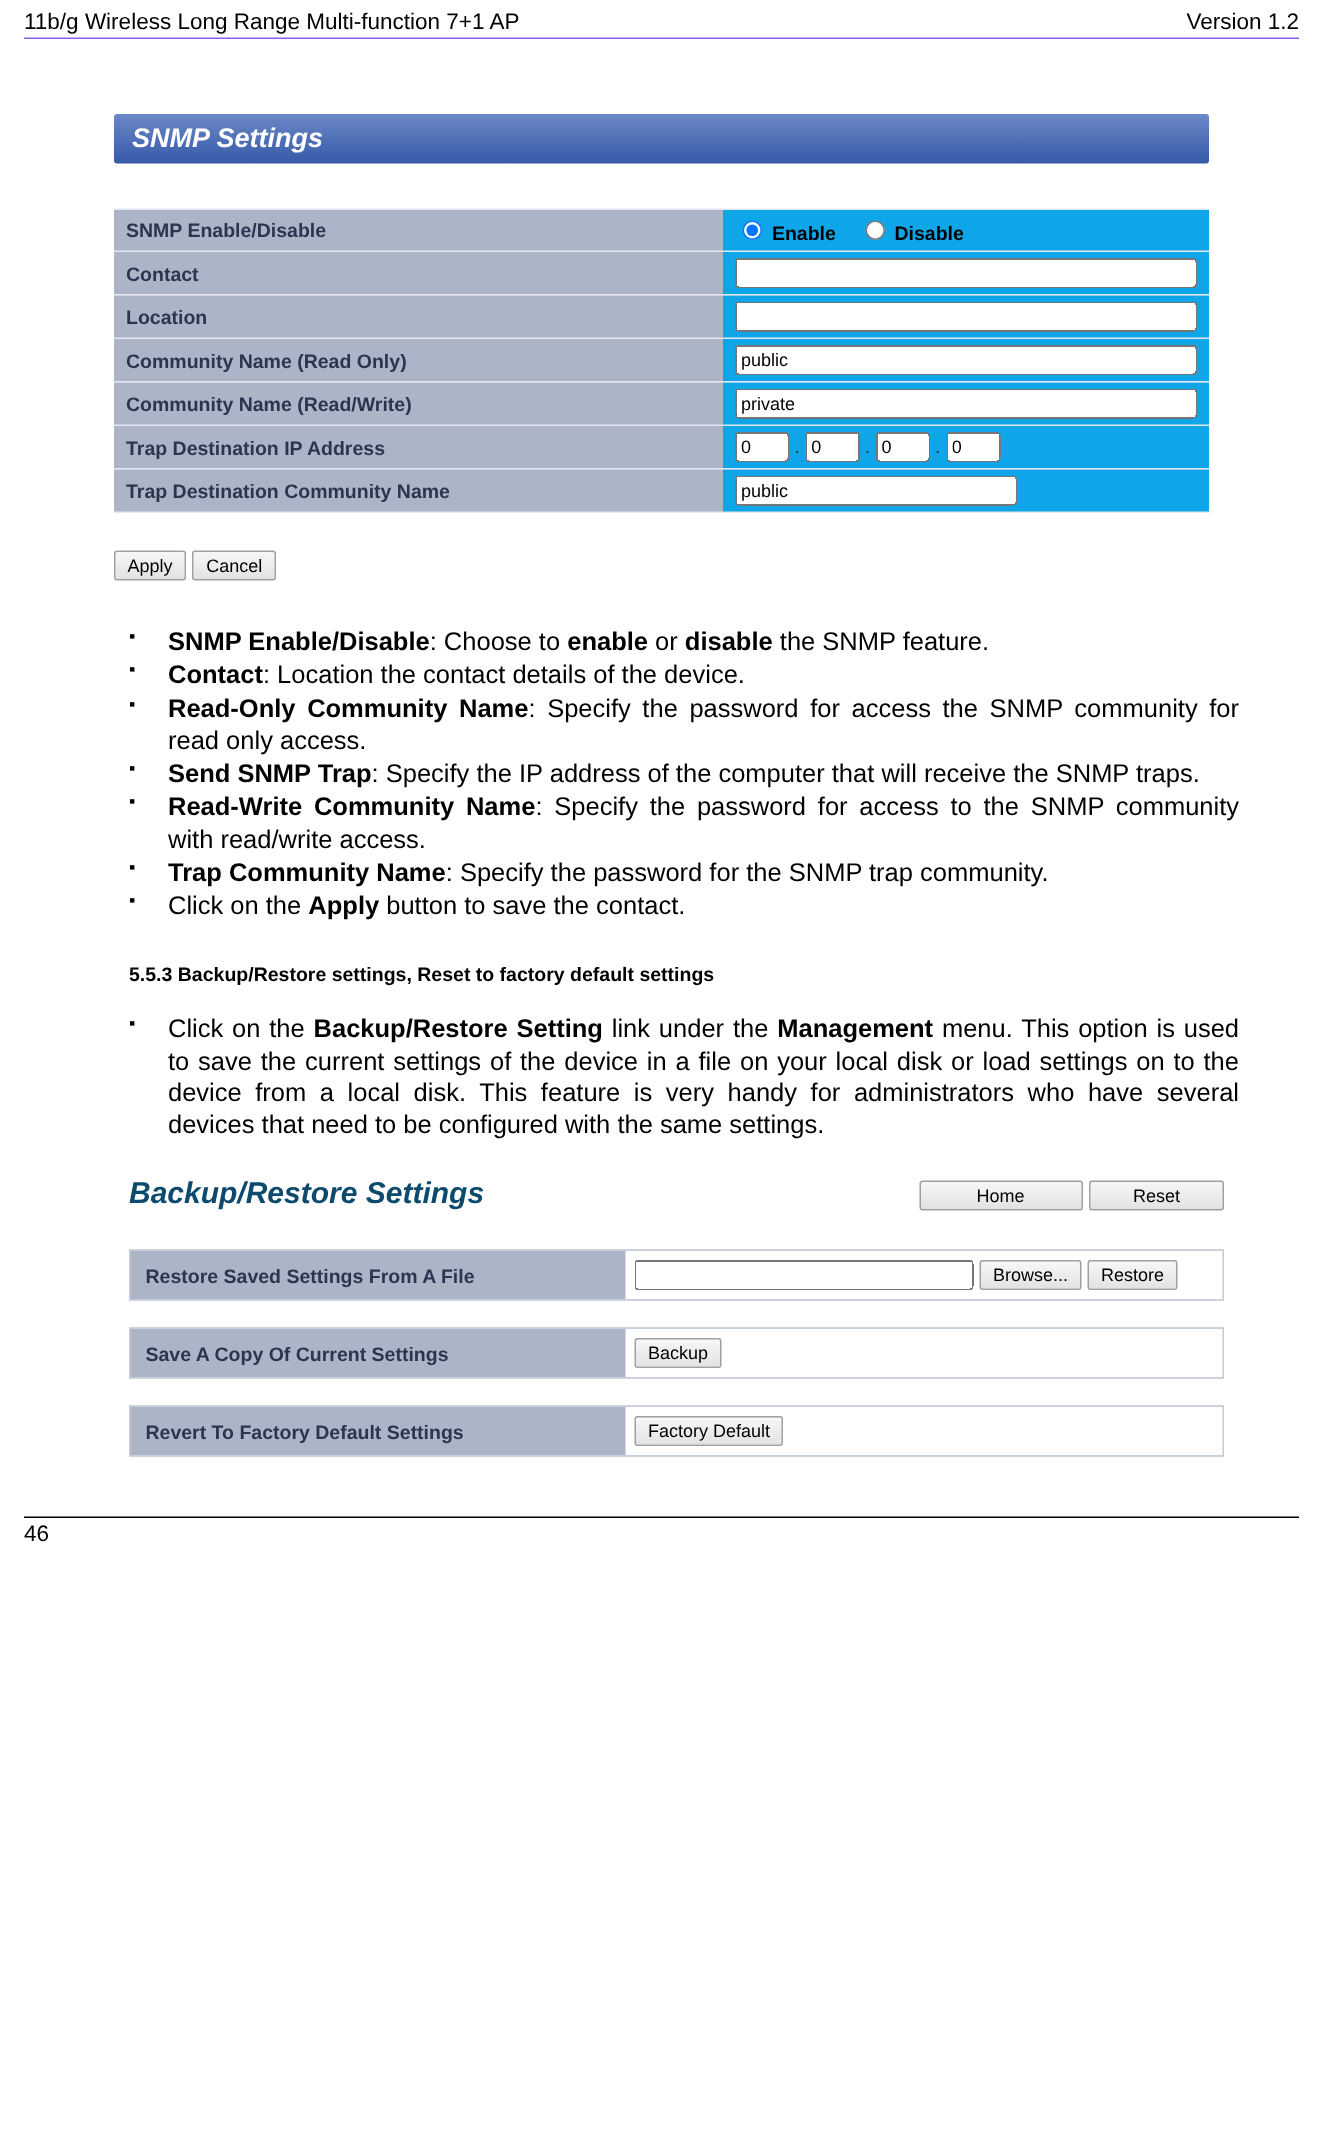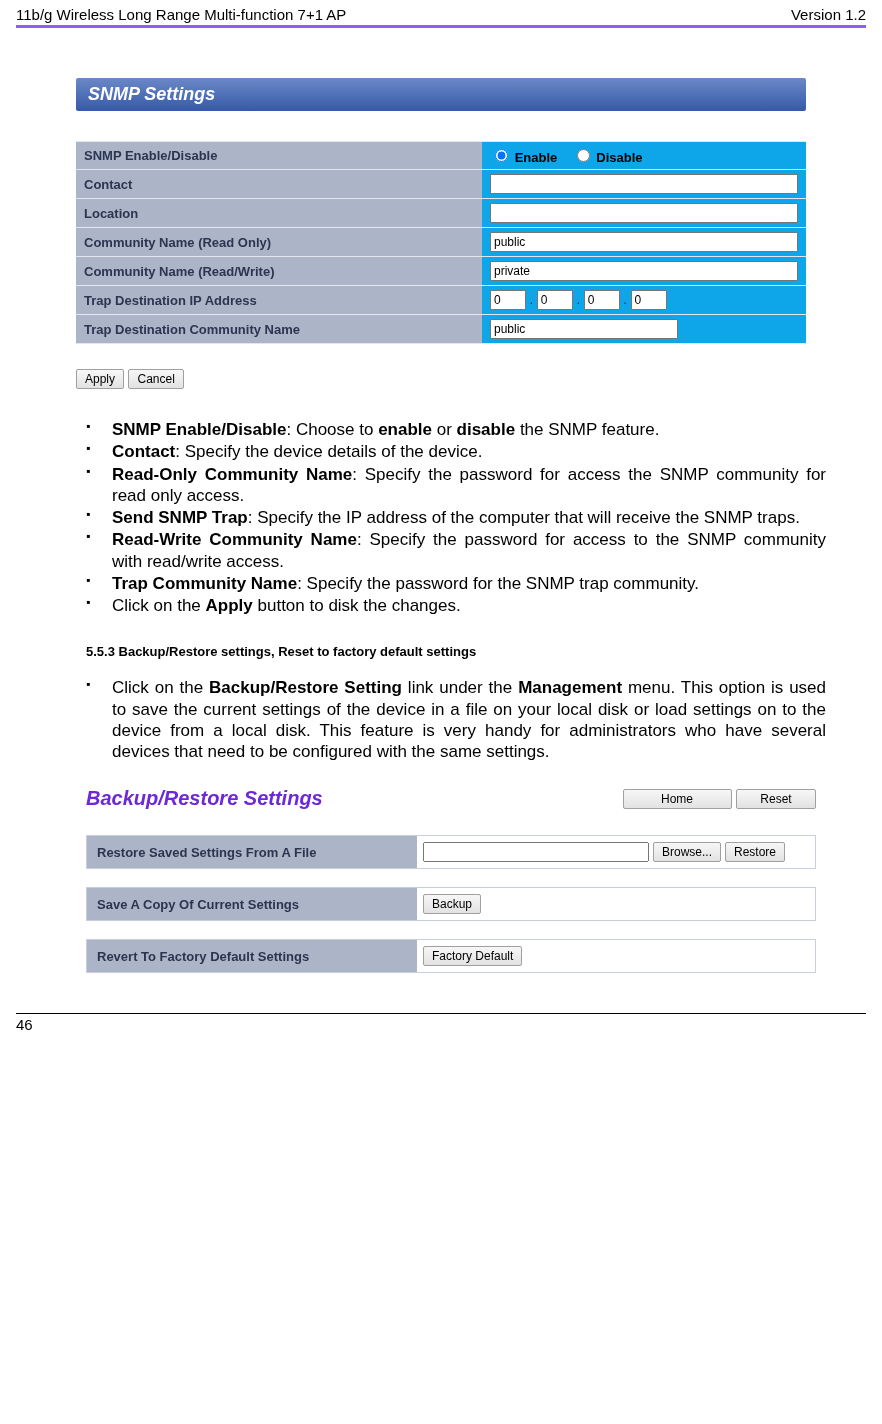--- a/index.html
+++ b/index.html
@@ -10,21 +10,21 @@
     color: #000;
     width: 882px;
   }
   .page {
     padding: 6px 16px 10px 16px;
   }
   .hdr {
     display: flex;
     justify-content: space-between;
     font-size: 15px;
-    border-bottom: 3px solid #8b5cf6;
+    border-bottom: 1px solid #8b5cf6;
     padding-bottom: 2px;
     margin-bottom: 50px;
   }
   .snmp-panel {
     margin: 0 60px 30px 60px;
     font-family: Verdana, Arial, sans-serif;
   }
   .panel-title {
     background: linear-gradient(#6b88c7, #365aa8);
     color: #fff;
@@ -101,21 +101,21 @@
   .backup-top {
     display: flex;
     align-items: center;
     margin-bottom: 25px;
   }
   .backup-title {
     flex: 1;
     font-size: 20px;
     font-weight: bold;
     font-style: italic;
-    color: #6d28d9;
+    color: #0c4a6e;
   }
   .backup-row {
     display: flex;
     align-items: center;
     background: #acb4c8;
     border: 1px solid #c9cedc;
     margin-bottom: 18px;
     font-size: 13px;
     color: #2b3550;
     font-weight: bold;
@@ -196,43 +196,43 @@
       </table>
     <div class="btn-row">
       <button class="btn">Apply</button>
       <button class="btn">Cancel</button>
     </div>
   </div>
 
   <div class="bullets">
     <ul>
       <li><b>SNMP Enable/Disable</b><span>: Choose to </span><b>enable</b><span> or </span><b>disable</b><span> the SNMP feature.</span></li>
-      <li><b>Contact</b><span>: Specify the device details of the device.</span></li>
+      <li><b>Contact</b><span>: Location the contact details of the device.</span></li>
       <li><b>Read-Only Community Name</b><span>: Specify the password for access the SNMP community for read only access.</span></li>
       <li><b>Send SNMP Trap</b><span>: Specify the IP address of the computer that will receive the SNMP traps.</span></li>
       <li><b>Read-Write Community Name</b><span>: Specify the password for access to the SNMP community with read/write access.</span></li>
       <li><b>Trap Community Name</b><span>: Specify the password for the SNMP trap community.</span></li>
-      <li><span>Click on the </span><b>Apply</b><span> button to disk the changes.</span></li>
+      <li><span>Click on the </span><b>Apply</b><span> button to save the contact.</span></li>
     </ul>
   </div>
 
   <div class="section-heading">5.5.3   Backup/Restore settings, Reset to factory default settings</div>
 
   <div class="bullets">
     <ul>
       <li><span>Click on the </span><b>Backup/Restore Setting</b><span> link under the </span><b>Management</b><span> menu. This option is used to save the current settings of the device in a file on your local disk or load settings on to the device from a local disk. This feature is very handy for administrators who have several devices that need to be configured with the same settings.</span></li>
     </ul>
   </div>
 
   <div class="backup-panel">
     <div class="backup-top">
       <div class="backup-title">Backup/Restore Settings</div>
       <button class="btn" style="width:109px">Home</button>
       &nbsp;
-      <button class="btn" style="width:80px">Reset</button>
+      <button class="btn" style="width:90px">Reset</button>
     </div>
 
     <div class="backup-row">
       <div class="blabel">Restore Saved Settings From A File</div>
       <div class="bfield">
         <input type="text" class="file-box" style="">
         <button class="btn">Browse...</button>
         <button class="btn">Restore</button>
       </div>
     </div>

